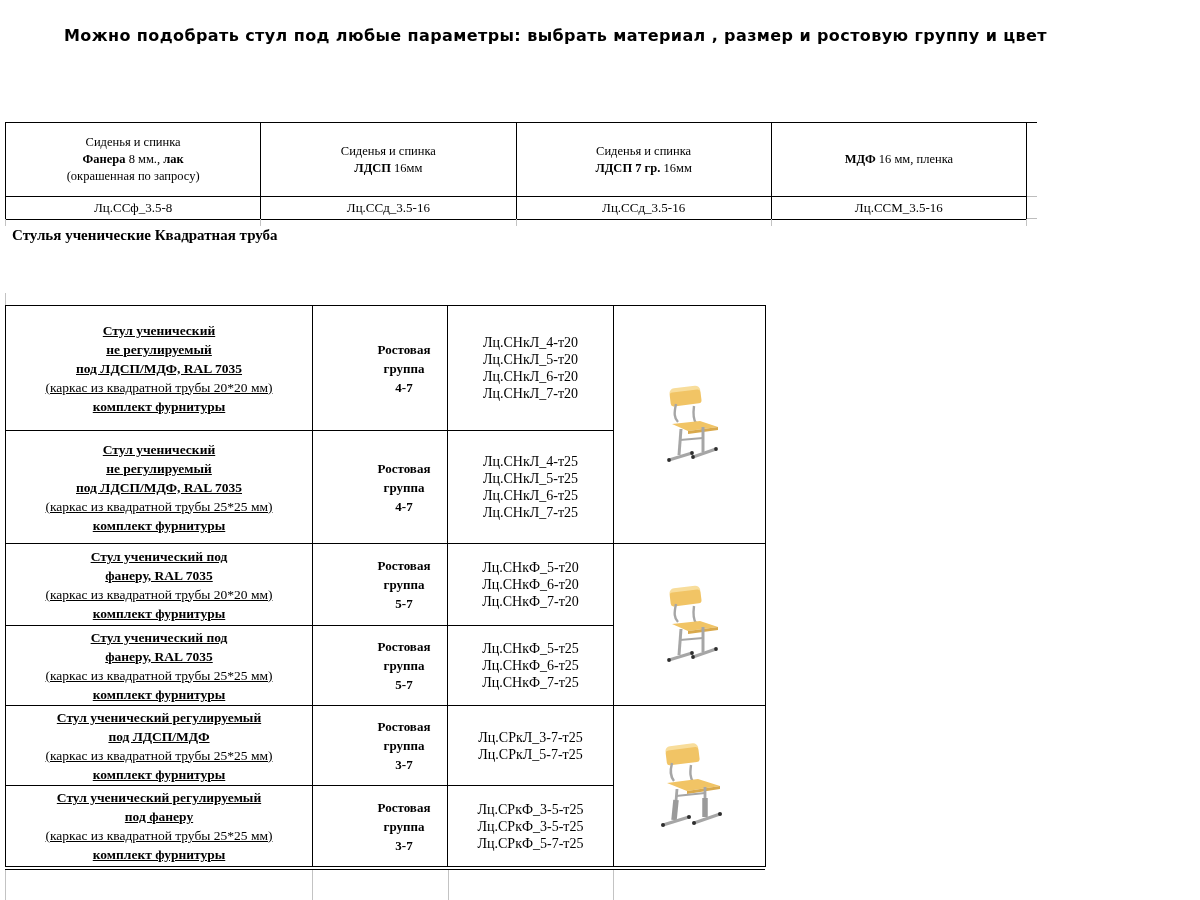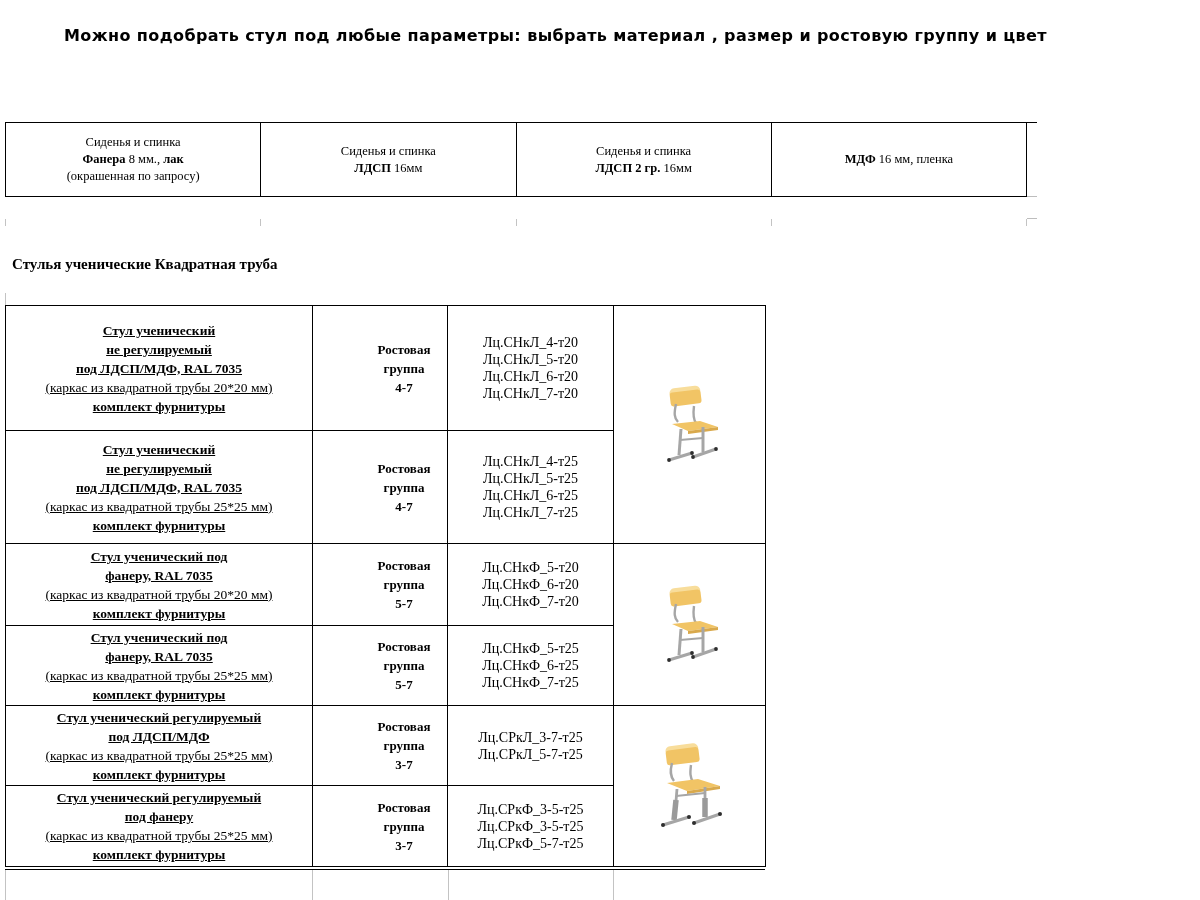--- a/index.html
+++ b/index.html
@@ -21,21 +21,21 @@
   #matTable{
     position:absolute;left:5px;top:122px;width:1022px;
     border-collapse:collapse;table-layout:fixed;border-radius:32px;
   }
   #matTable td{border:1px solid #000;text-align:center;vertical-align:middle;padding:0;}
   #matTable tr.hdr td{height:73px;font-size:12.5px;line-height:17px;}
   #matTable tr.code td{height:22px;font-size:13px;}
 
   
   #sectionHeading{
-    position:absolute;left:12px;top:227px;font-size:15px;font-weight:bold;white-space:nowrap;margin-top:29px;
+    position:absolute;left:12px;top:227px;font-size:15px;font-weight:bold;white-space:nowrap;
   }
 
   
   #chairsTable{
     position:absolute;left:5px;top:305px;width:760px;
     border-collapse:collapse;table-layout:fixed;
   }
   #chairsTable td{border:1px solid #000;text-align:center;vertical-align:middle;padding:0;overflow:hidden;}
   #chairsTable td.c1{font-size:13.5px;line-height:19px;text-decoration:underline;}
   #chairsTable td.c2{font-size:13px;line-height:19px;font-weight:bold;padding-left:48px;}
@@ -76,25 +76,31 @@
           <div><span>Сиденья и спинка</span></div>
           <div><span class="b">Фанера</span><span> 8 мм., </span><span class="b">лак</span></div>
           <div><span>(окрашенная по запросу)</span></div>
         </td>
         <td>
           <div><span>Сиденья и спинка</span></div>
           <div><span class="b">ЛДСП</span><span> 16мм</span></div>
         </td>
         <td>
           <div><span>Сиденья и спинка</span></div>
-          <div><span class="b">ЛДСП 2 гр.</span><span> 16мм</span></div>
+          <div><span class="b">ЛДСП 7 гр.</span><span> 16мм</span></div>
         </td>
         <td>
           <div><span class="b">МДФ</span><span> 16 мм, пленка</span></div>
         </td>
+      </tr>
+      <tr class="code">
+        <td>Лц.ССф_3.5-8</td>
+        <td>Лц.ССд_3.5-16</td>
+        <td>Лц.ССд_3.5-16</td>
+        <td>Лц.ССМ_3.5-16</td>
       </tr>
     </tbody>
   </table>
 
   <div class="vstub" style="left:5px;top:219px;height:7px;"></div>
   <div class="vstub" style="left:260px;top:219px;height:7px;"></div>
   <div class="vstub" style="left:516px;top:219px;height:7px;"></div>
   <div class="vstub" style="left:771px;top:219px;height:7px;"></div>
   <div class="vstub" style="left:1026px;top:219px;height:7px;"></div>
   <div class="hstub dark" style="left:1027px;top:122px;width:10px;"></div>

